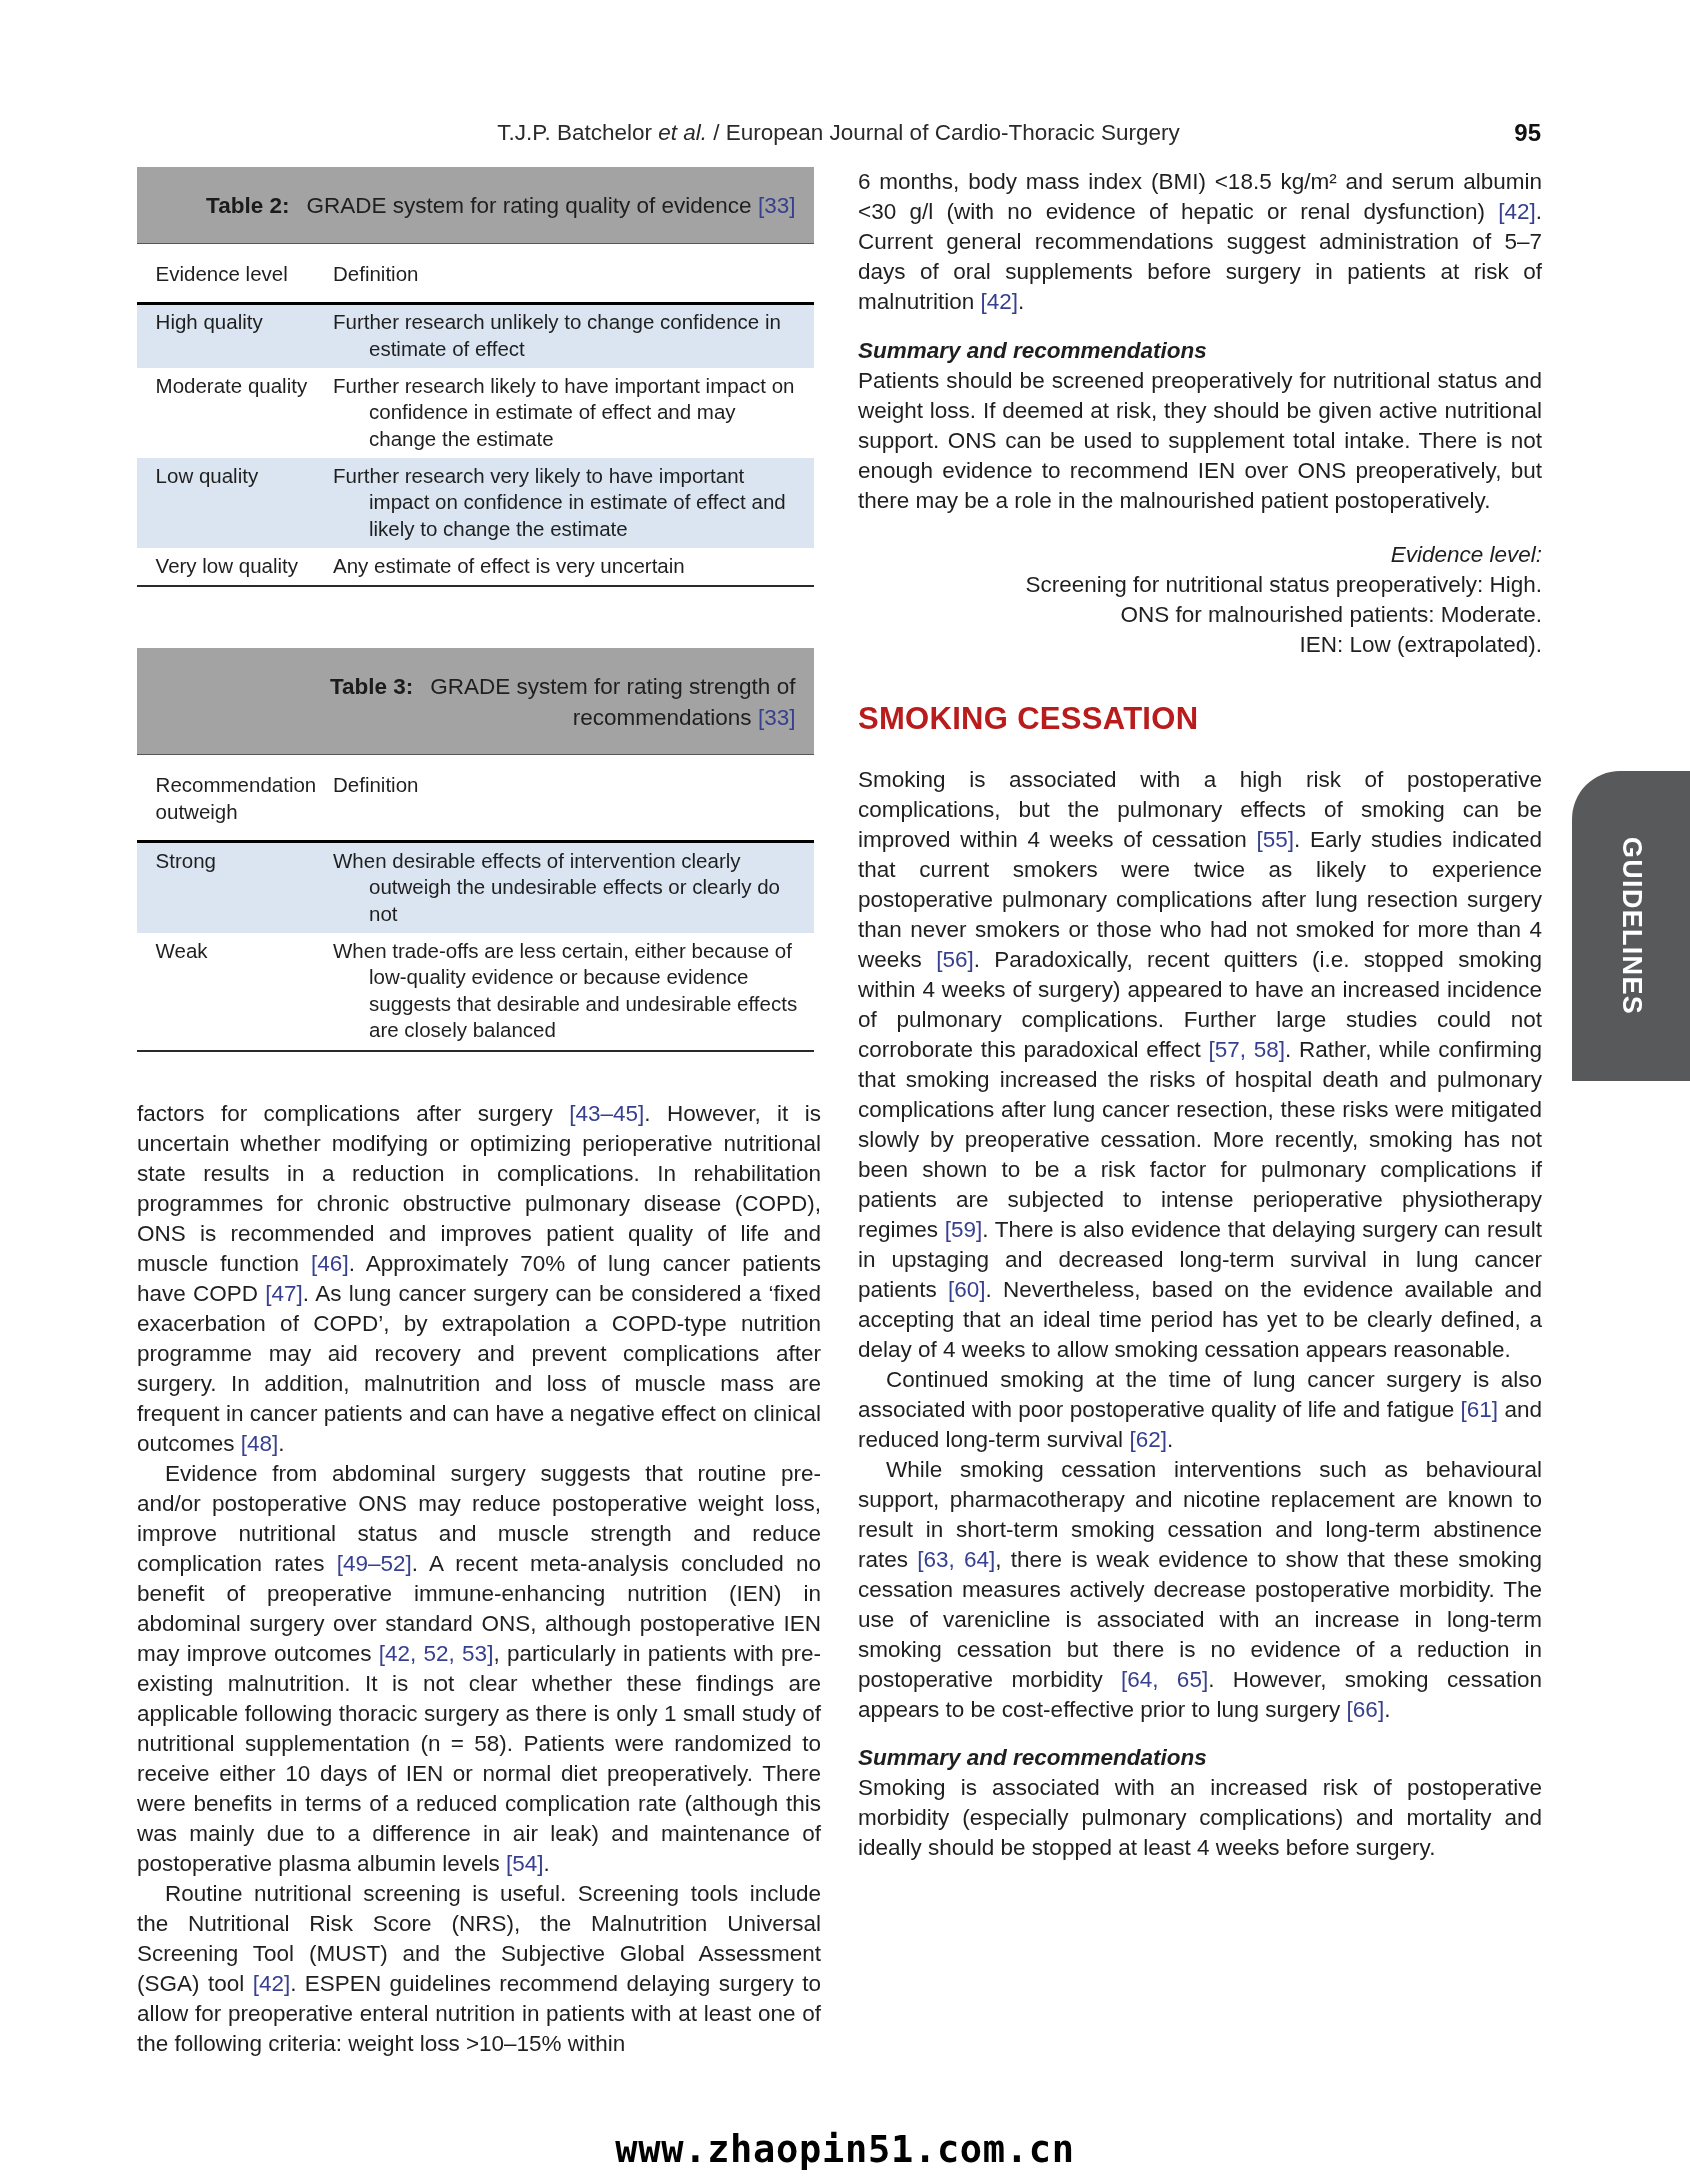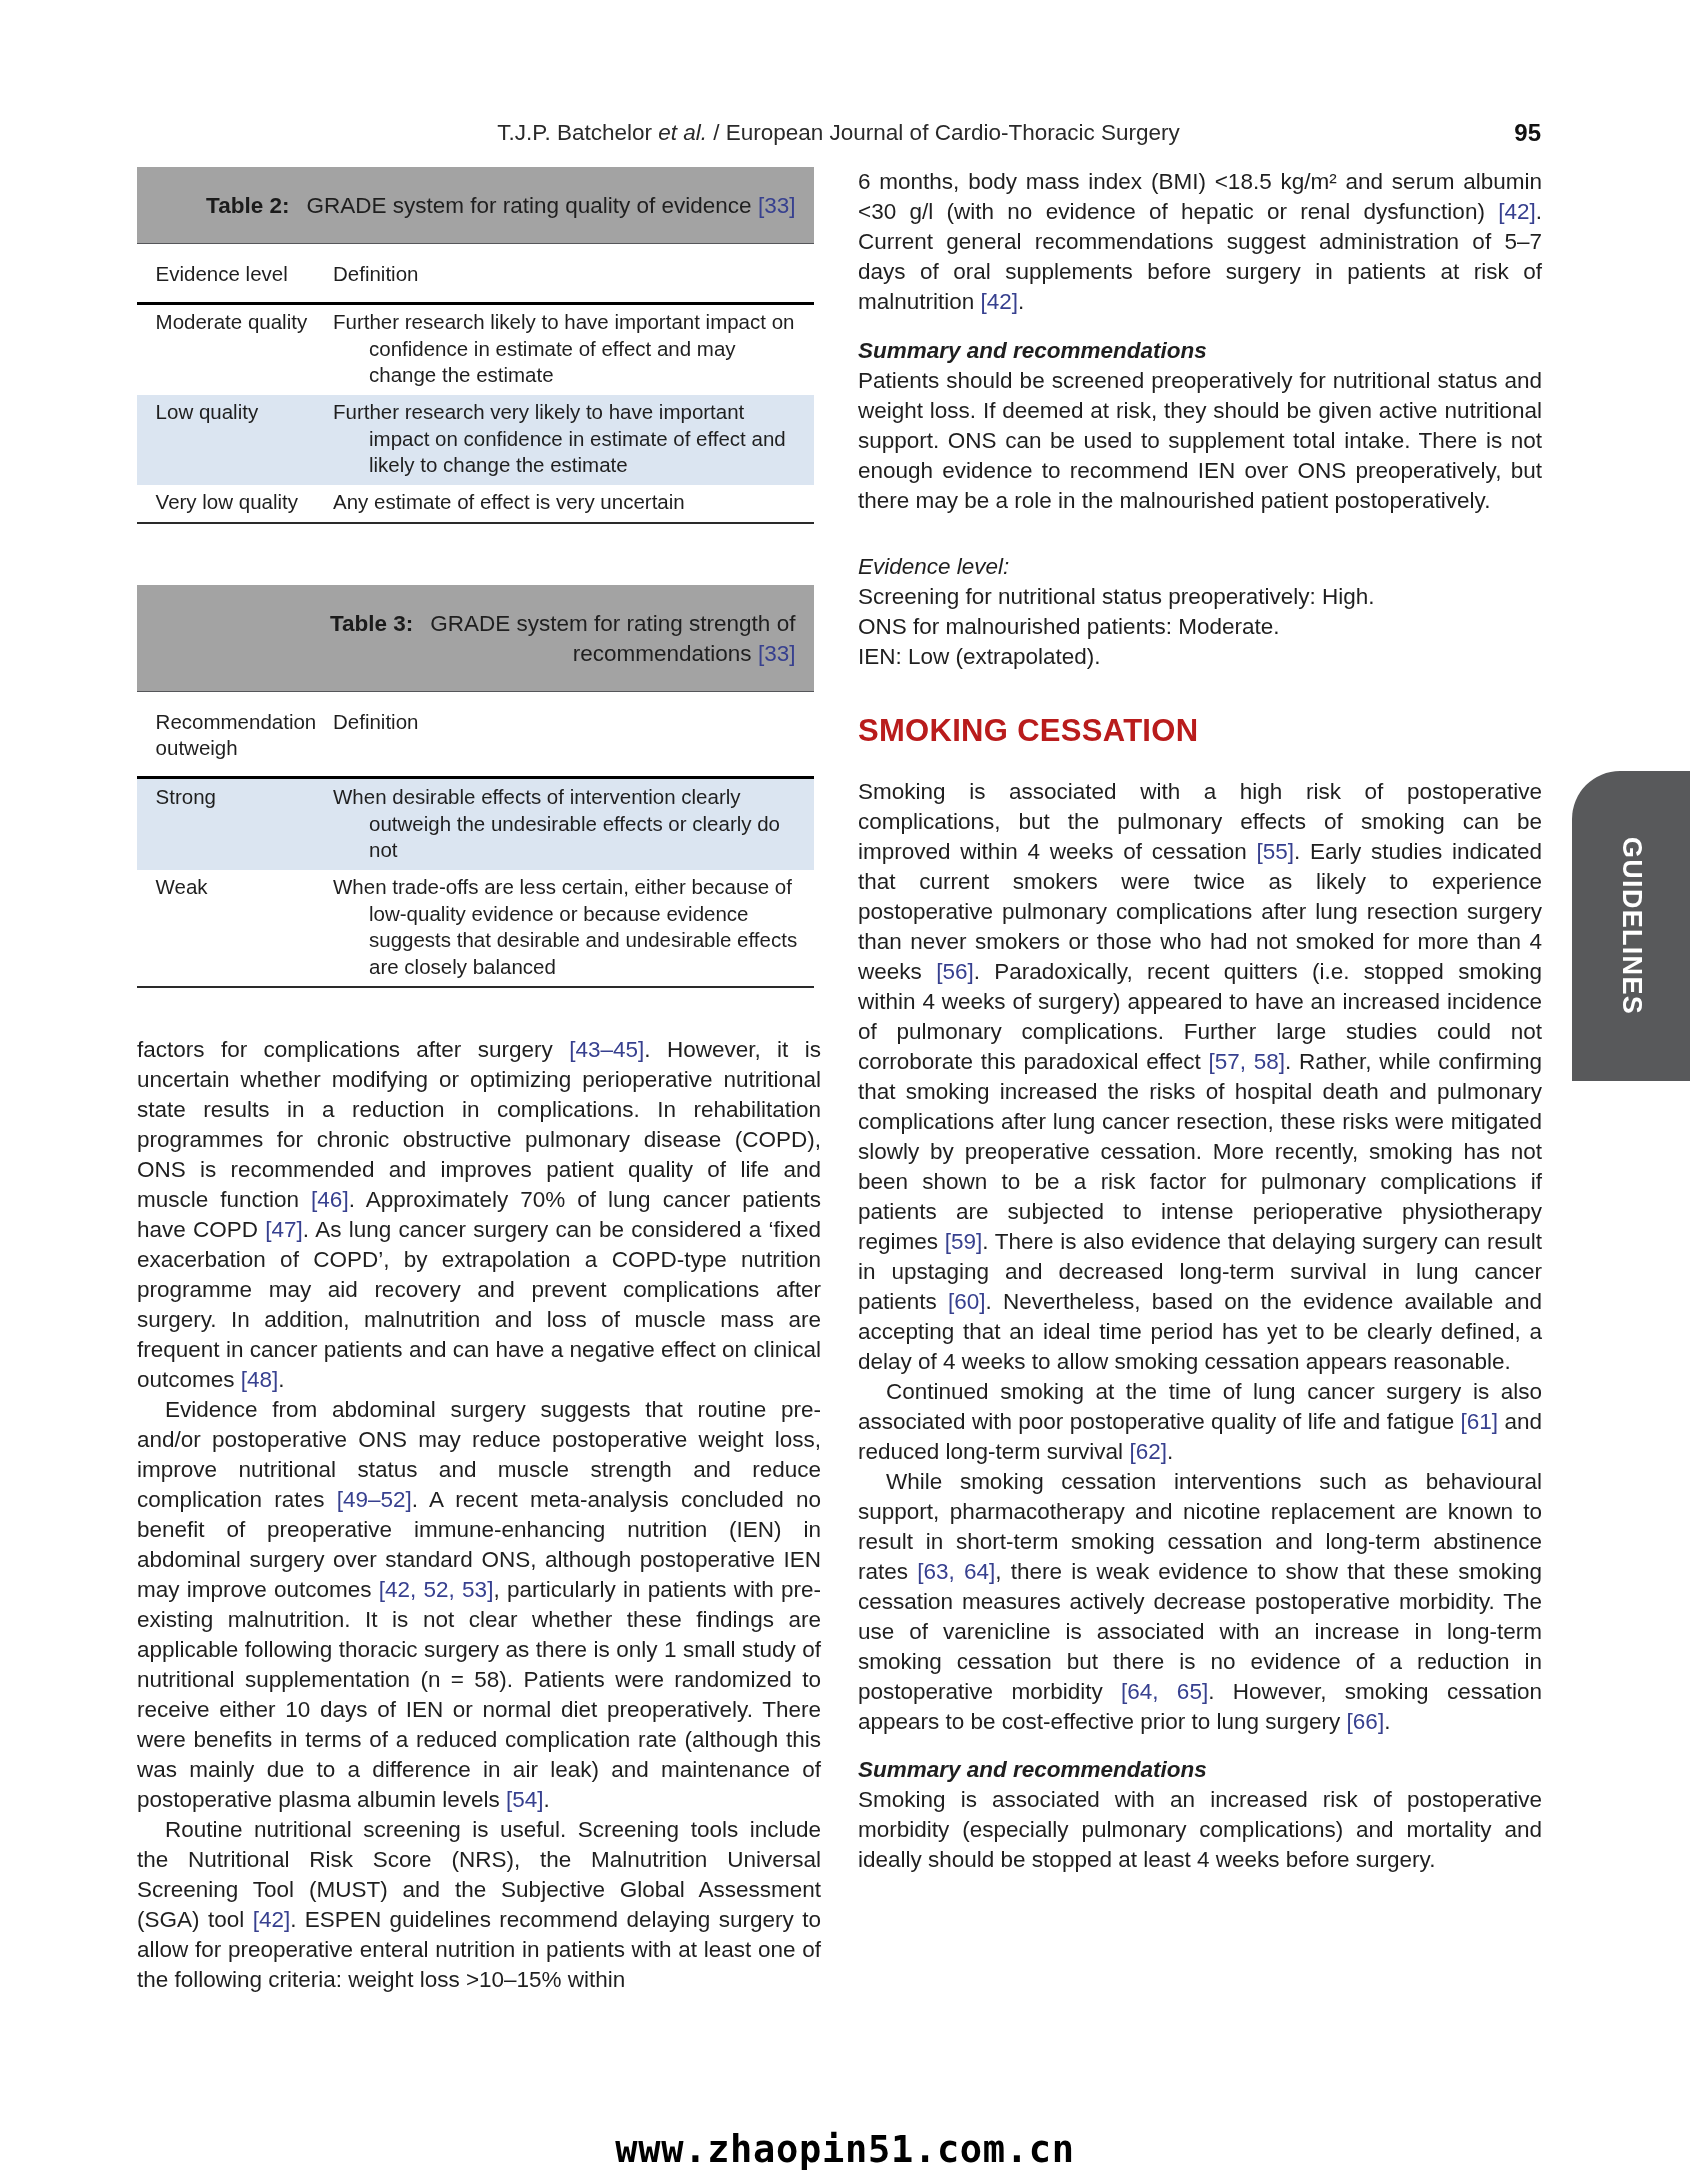--- a/index.html
+++ b/index.html
@@ -45,21 +45,21 @@
     font-size:20.5px;line-height:26.5px;
     border-bottom:3.3px solid #000;
   }
   .tbl-rows{border-bottom:2px solid #2a2a2a;}
   .tbl-row{display:flex;padding:4.6px 0 6px 0;font-size:20.5px;line-height:26.5px;}
   .tbl-row.shaded{background:#dbe5f1;}
   .cell-l{width:196px;box-sizing:border-box;padding-left:18.6px;flex:none;}
   .cell-d{flex:1;box-sizing:border-box;padding-right:9.3px;padding-left:36px;text-indent:-36px;}
 
   .subhead{font-weight:bold;font-style:italic;margin:18.6px 0 0 0;font-size:22.5px;}
-  .listblock{margin-top:36px;}
+  .listblock{margin-top:24px;text-align:right;}
   .list-label{font-style:italic;}
   .section-heading{
     font-weight:bold;font-size:31px;line-height:34px;
     letter-spacing:0.3px;color:#b91c1c;
     margin:42px 0 29px 0;
   }
 
   
   .side-tab{
     position:absolute;right:0;top:771px;width:118px;height:310px;
@@ -91,20 +91,24 @@
 
   <div class="col left">
 
     <div class="tbl">
       <div class="tbl-caption"><span class="caption-label">Table 2:</span><span>GRADE system for rating quality of evidence <span class="ref">[33]</span></span></div>
       <div class="tbl-colheads">
         <div class="cell-l">Evidence level</div>
         <div class="cell-d">Definition</div>
       </div>
       <div class="tbl-rows">
+        <div class="tbl-row shaded">
+          <div class="cell-l">High quality</div>
+          <div class="cell-d">Further research unlikely to change confidence in estimate of effect</div>
+        </div>
         <div class="tbl-row">
           <div class="cell-l">Moderate quality</div>
           <div class="cell-d">Further research likely to have important impact on confidence in estimate of effect and may change the estimate</div>
         </div>
         <div class="tbl-row shaded">
           <div class="cell-l">Low quality</div>
           <div class="cell-d">Further research very likely to have important impact on confidence in estimate of effect and likely to change the estimate</div>
         </div>
         <div class="tbl-row">
           <div class="cell-l">Very low quality</div>

